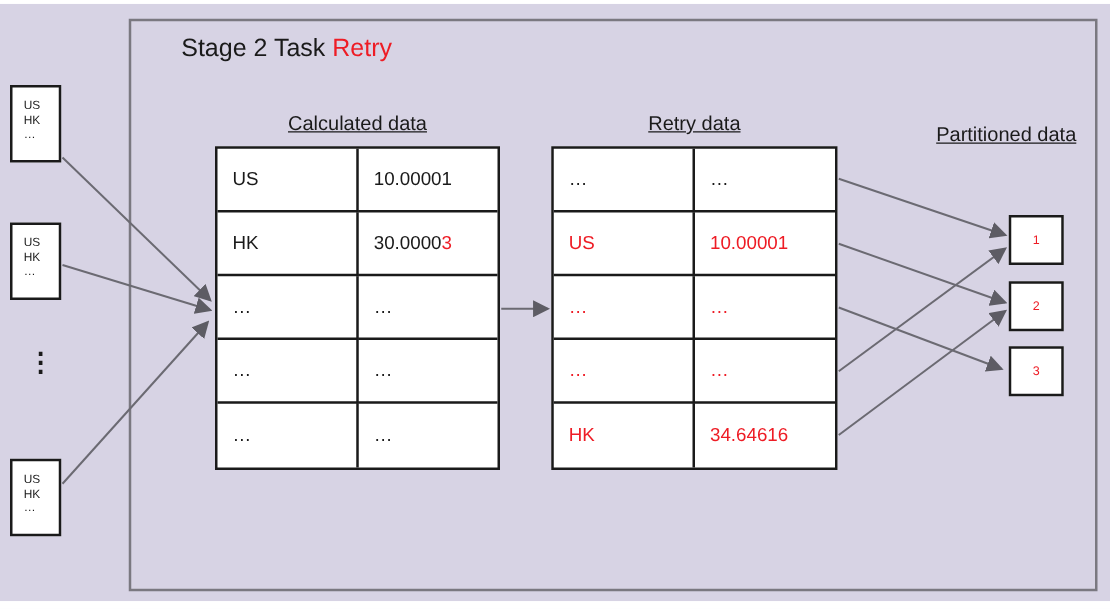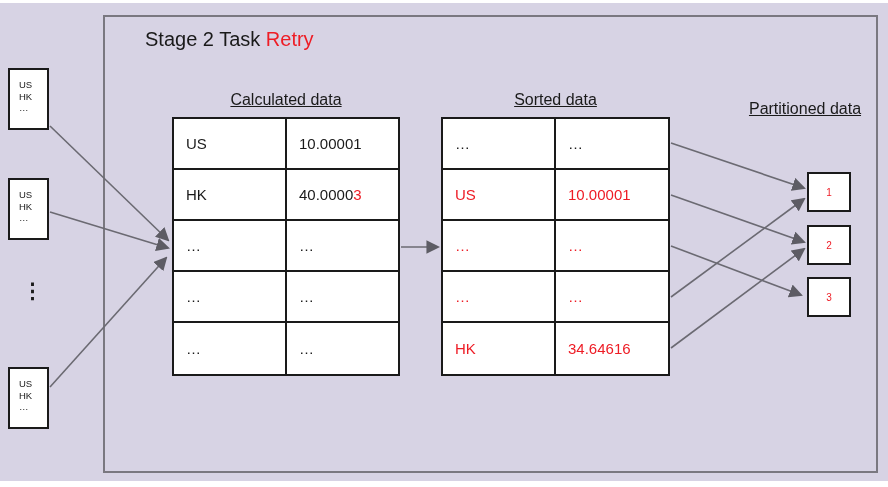--- a/index.html
+++ b/index.html
@@ -116,21 +116,21 @@
   <div class="trow">
     <div class="cell c1">US</div>
     <div class="cell">
         <span>10.00001</span>
         <span style="color: rgb(238, 28, 37);"></span>
       </div>
   </div>
   <div class="trow">
     <div class="cell c1">HK</div>
     <div class="cell">
-        <span>40.0000</span>
+        <span>30.0000</span>
         <span style="color: rgb(238, 28, 37);">3</span>
       </div>
   </div>
   <div class="trow">
     <div class="cell c1">…</div>
     <div class="cell">
         <span>…</span>
         <span style="color: rgb(238, 28, 37);"></span>
       </div>
   </div>
@@ -143,21 +143,21 @@
   </div>
   <div class="trow row-last">
     <div class="cell c1">…</div>
     <div class="cell">
         <span>…</span>
         <span style="color: rgb(238, 28, 37);"></span>
       </div>
   </div>
 </div>
 
-<div class="table-title title-sorted">Sorted data</div>
+<div class="table-title title-sorted">Retry data</div>
 <div class="data-table table-sorted">
   <div class="trow" style="color: rgb(26, 26, 26);">
     <div class="cell c1">…</div>
     <div class="cell">…</div>
   </div>
   <div class="trow" style="color: rgb(238, 28, 37);">
     <div class="cell c1">US</div>
     <div class="cell">10.00001</div>
   </div>
   <div class="trow" style="color: rgb(238, 28, 37);">

